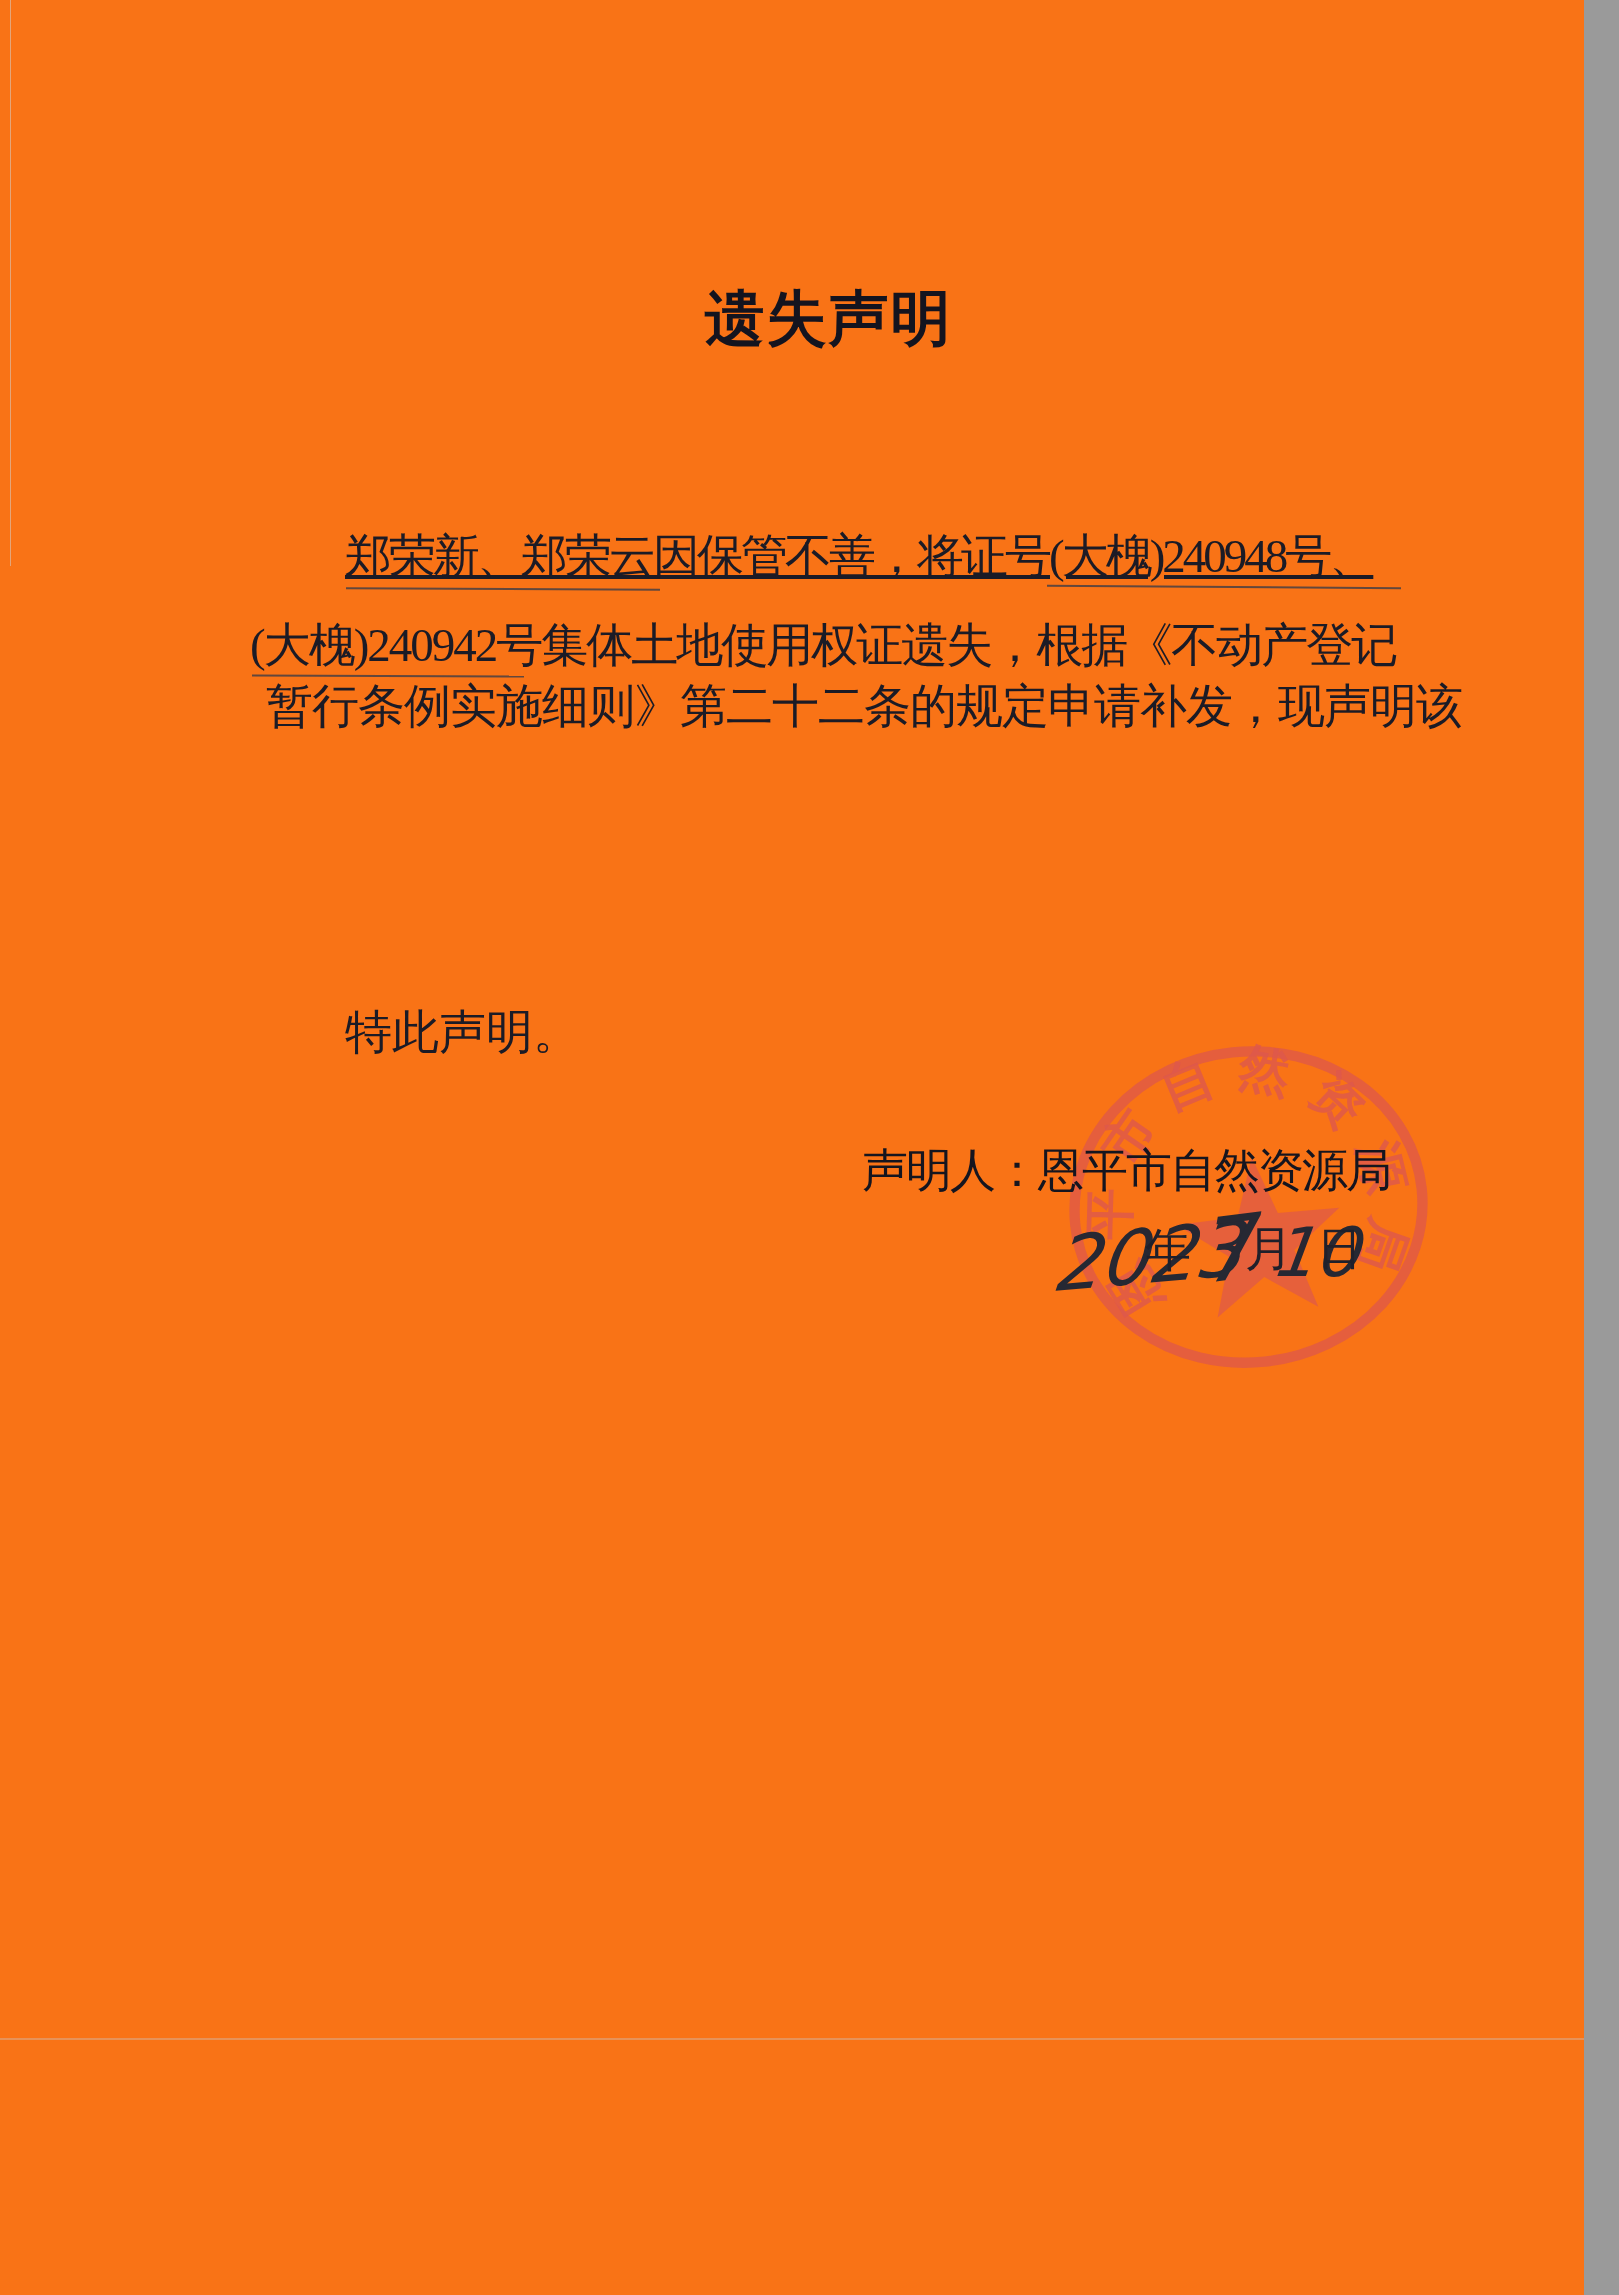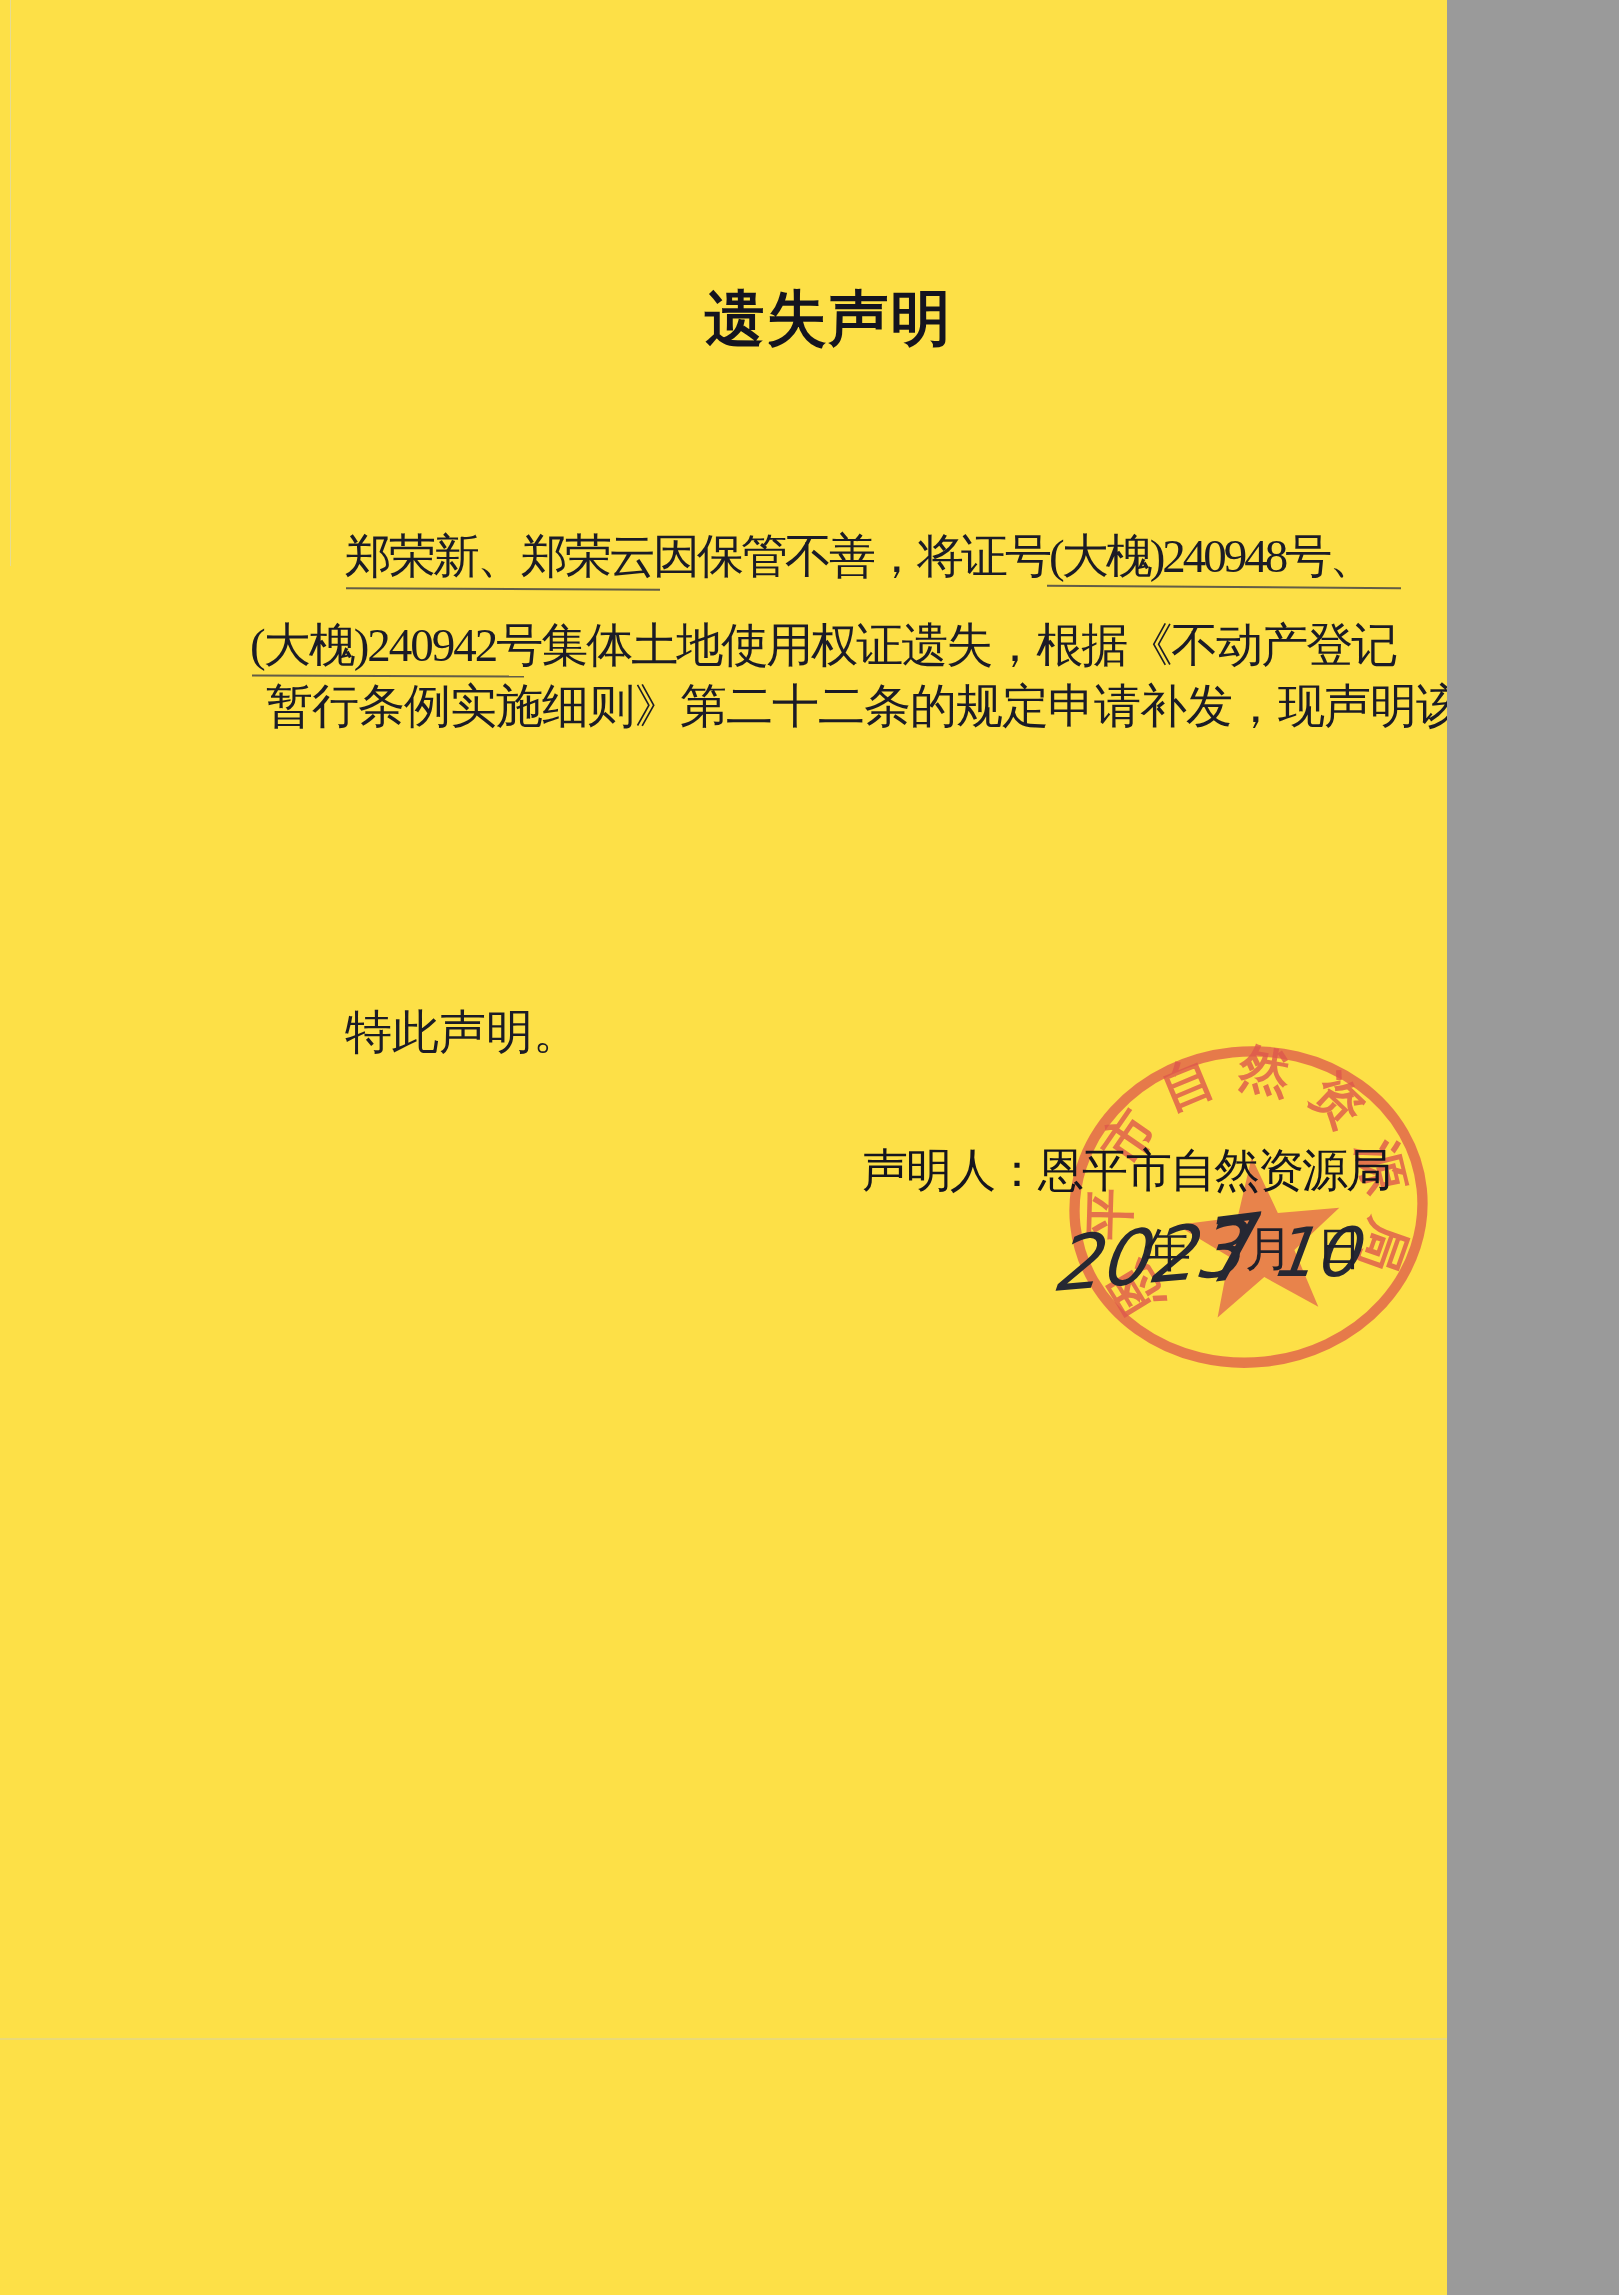--- a/index.html
+++ b/index.html
@@ -1,39 +1,39 @@
 <!DOCTYPE html>
 <html style="font-size:7.9px"><head>
 <meta charset="utf-8">
 <style>
   html,body{margin:0;padding:0;background:#9a9a9a;}
   .page{
     position:relative;
-    width:1447px;height:2295px;
-    background:#fde047;
+    width:1584px;height:2295px;
+    background:#f97316;
     overflow:hidden;
     font-family:"Liberation Serif","DejaVu Serif",serif;
     color:#1b1b26;
   }
   
   .doc-title{
     position:absolute;left:250px;top:279px;width:1157px;
     text-align:center;
     font-size:60px;font-weight:bold;
     letter-spacing:2px;
     color:#14141f;
   }
   
   .body-line{
     position:absolute;left:250px;width:1191px;
     font-size:47px;line-height:1.05;
     white-space:nowrap;
     color:#1b1b26;
   }
-  .line-1{top:532px;text-indent:95px;letter-spacing:-3px;}
+  .line-1{top:532px;text-indent:95px;letter-spacing:-3px;text-decoration:underline;}
   .line-2{top:621px;letter-spacing:-2px;}
   .line-3{top:682px;letter-spacing:-1px;margin-left:16px;}
   .line-4{top:800px;letter-spacing:-1px;}
   .closing-line{
     position:absolute;left:250px;top:987px;
     font-size:47px;line-height:1.05;text-indent:95px;
     white-space:nowrap;color:#1b1b26;margin-top:21px;
   }
   
   .underline-mark{

